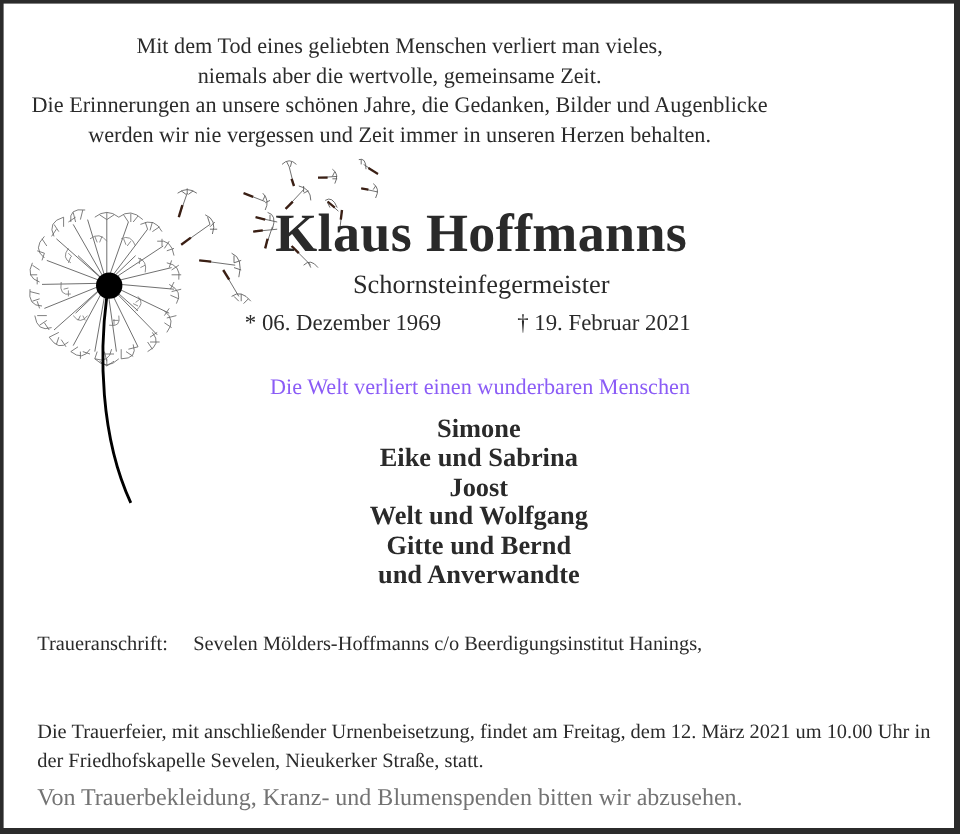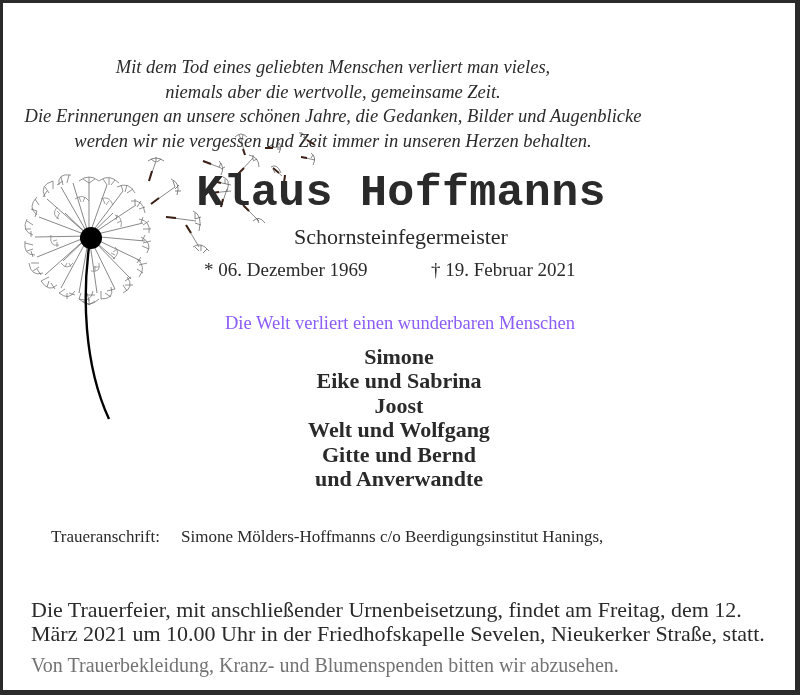--- a/index.html
+++ b/index.html
@@ -1,36 +1,36 @@
 <!DOCTYPE html>
 <html><head>
 <meta charset="utf-8">
 <style>
   html, body { margin:0; padding:0; }
   body { width:800px; height:695px; background:#2b2b2b; position:relative; overflow:hidden; }
   .card { position:absolute; left:3px; top:3px; width:792px; height:687px; background:#ffffff; color:#2a2a2a; }
   .quote { position:absolute; left:0; top:24px; width:660px; text-align:center;
-           font-family:"Liberation Serif",serif; font-style:italic; font-size:18.5px; line-height:24.5px; color:#2b2b2b;margin-top:28px; }
+           font-family:"Liberation Serif",serif; font-size:18.5px; line-height:24.5px; color:#2b2b2b; }
   .quote div { white-space:nowrap; }
   .name { position:absolute; left:0; top:166px; width:792px; text-align:center; padding-left:2px;
-          font-family:Liberation Mono, monospace; font-weight:bold; font-size:45px; line-height:50px; color:#2a2a2a; letter-spacing:0.3px; }
+          font-family:Liberation Serif, serif; font-weight:bold; font-size:45px; line-height:50px; color:#2a2a2a; letter-spacing:0.3px; }
   .profession { position:absolute; left:0; top:220px; width:792px; text-align:center;
           font-family:"Liberation Serif",serif; font-size:22px; line-height:28px; color:#2a2a2a; padding-left:2px; }
   .dates { position:absolute; top:254px; font-family:"Liberation Serif",serif; font-size:19px; line-height:26px; color:#2a2a2a; white-space:nowrap; }
   .birth { left:201px; }
   .death { left:428px; }
   .subtitle { position:absolute; left:0; top:307px; width:792px; text-align:center; padding-left:1px;
           font-family:"Liberation Serif",serif; font-size:18.5px; line-height:26px; color:#8b5cf6; }
   .family { position:absolute; left:0; top:342px; width:792px; text-align:center;
           font-family:"Liberation Serif",serif; font-weight:bold; font-size:22px; line-height:24.4px; color:#2a2a2a; padding-left:0px; }
-  .address { position:absolute; left:28px; top:522px; font-family:"Liberation Serif",serif; font-size:17px; line-height:24px; color:#2a2a2a;margin-left:20px; }
+  .address { position:absolute; left:28px; top:522px; font-family:"Liberation Serif",serif; font-size:17px; line-height:24px; color:#2a2a2a; }
   .address .row { display:flex; white-space:nowrap; }
   .address .label { width:130px; }
   .address .indent { width:130px; }
-  .notice { position:absolute; left:28px; top:595px; width:760px; font-family:"Liberation Serif",serif; font-size:22px; line-height:24px; color:#2a2a2a; }
+  .notice { position:absolute; left:28px; top:595px; width:760px; font-family:"Liberation Serif",serif; font-size:17px; line-height:24px; color:#2a2a2a; }
   .notice2 { position:absolute; left:28px; top:650px; font-family:"Liberation Serif",serif; font-size:20px; line-height:24px; color:#737373; white-space:nowrap; }
   .dandelion { position:absolute; left:0; top:120px; width:360px; height:300px; }
 </style>
 </head>
 <body>
 
 <div class="card">
 
   <div class="quote">
     <div>Mit dem Tod eines geliebten Menschen verliert man vieles,</div>
@@ -199,21 +199,21 @@
     <div>Eike und Sabrina</div>
     <div>Joost</div>
     <div>Welt und Wolfgang</div>
     <div>Gitte und Bernd</div>
     <div>und Anverwandte</div>
   </div>
 
   <div class="address">
     <div class="row">
       <span class="label">Traueranschrift:</span>
-      <span>Simone Mölders-Hoffmanns c/o Beerdigungsinstitut Hanings,</span>
+      <span>Sevelen Mölders-Hoffmanns c/o Beerdigungsinstitut Hanings,</span>
     </div>
     <div class="row">
       <span class="indent"></span>
     </div>
   </div>
 
   <div class="notice">Die Trauerfeier, mit anschließender Urnenbeisetzung, findet am Freitag, dem 12. März 2021 um 10.00 Uhr in der Friedhofskapelle Sevelen, Nieukerker Straße, statt.</div>
   <div class="notice2">Von Trauerbekleidung, Kranz- und Blumenspenden bitten wir abzusehen.</div>
 </div>
 

